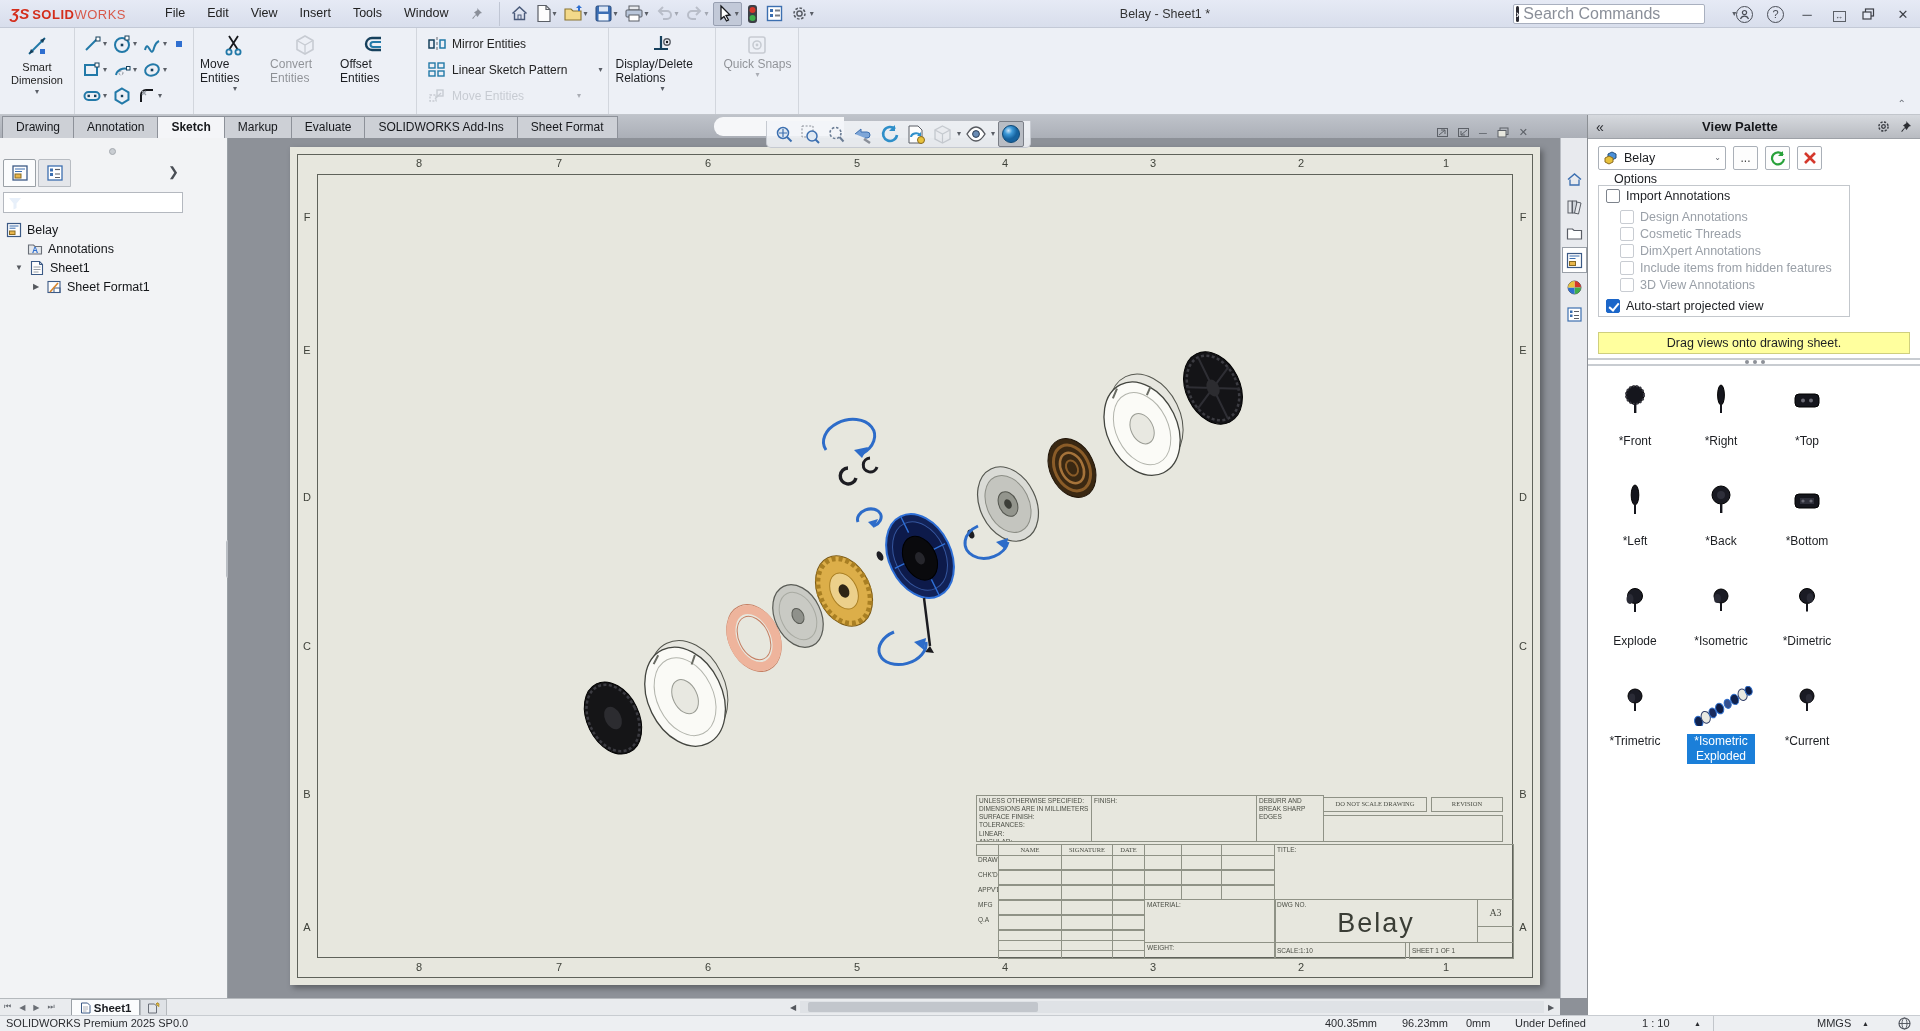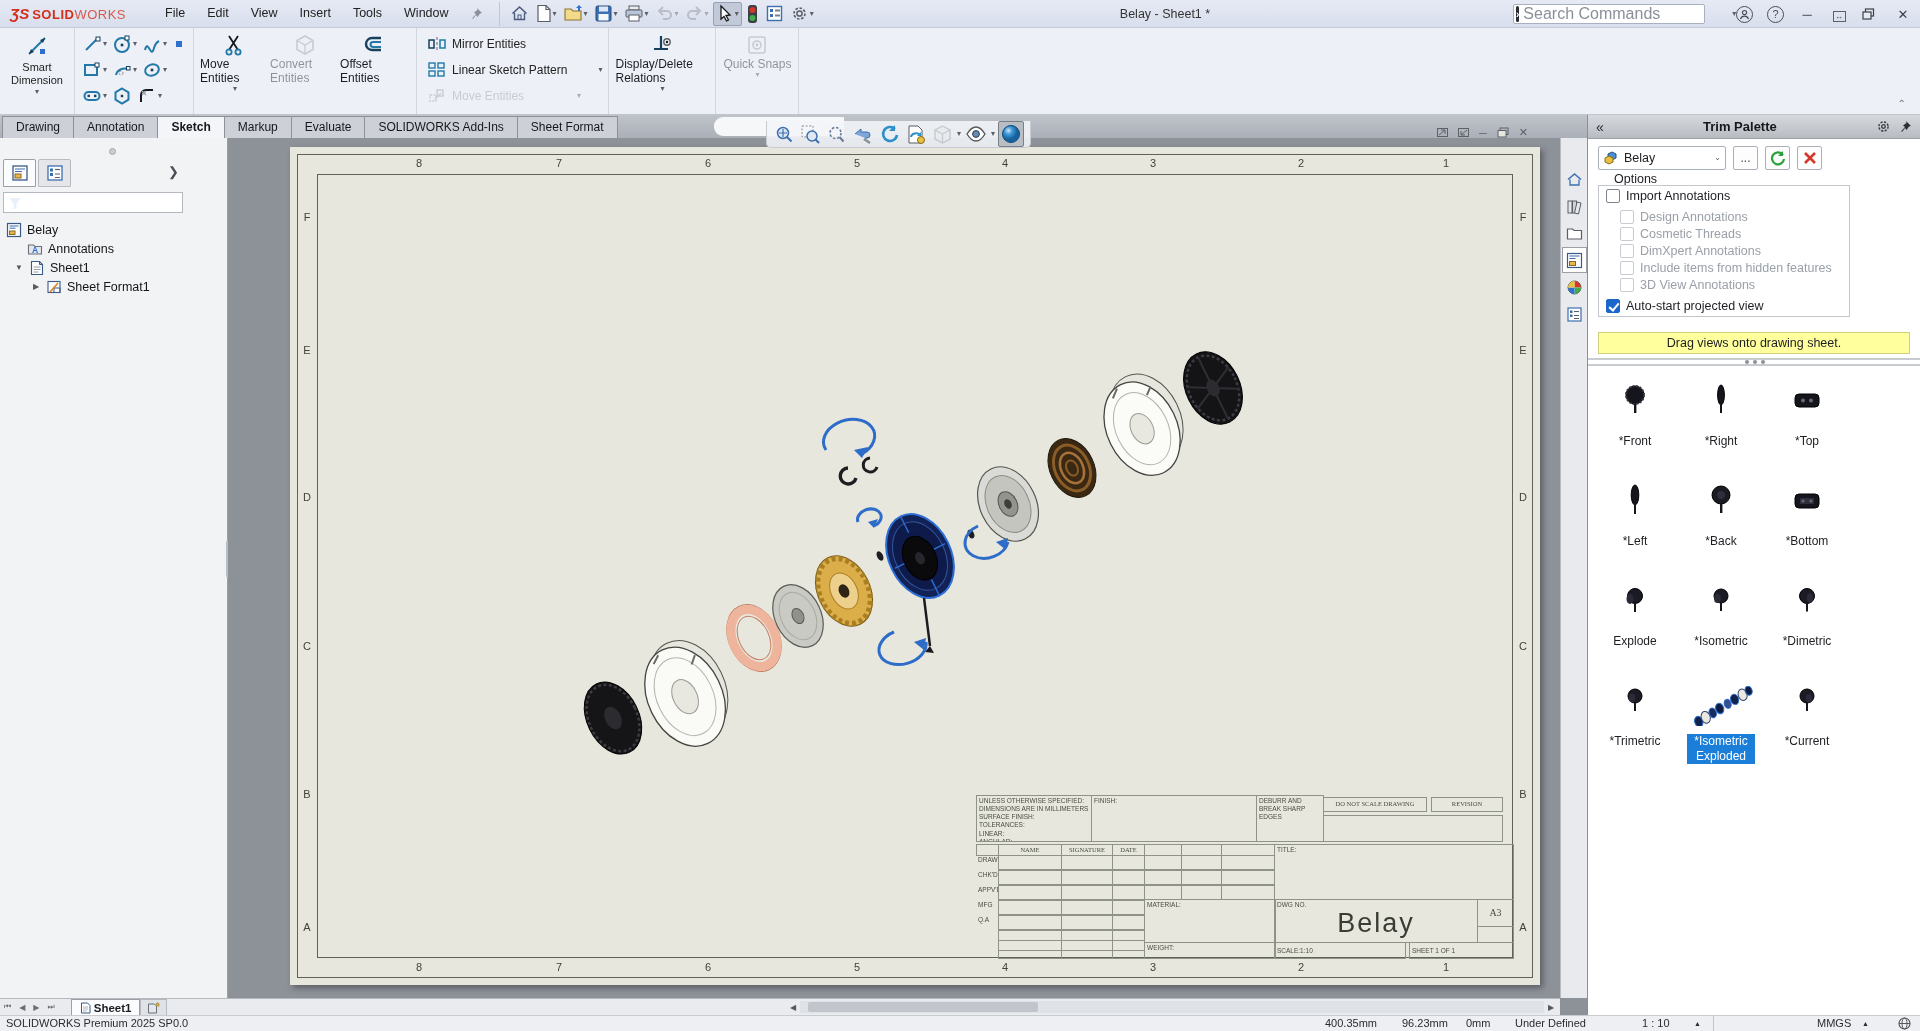--- a/index.html
+++ b/index.html
@@ -845,21 +845,21 @@
         <path d="M8 5.5h5" stroke="#5a5e66"></path>
         <rect x="4" y="8.5" width="2.5" height="2.5" fill="#3c6fb0"></rect>
         <path d="M8 9.5h5M8 12.5h5" stroke="#5a5e66"></path>
       </svg>
     </span>
 </div>
 
 <div id="taskpane">
   <div id="tp-header">
     <span style="font-size:14px;color:#2c2e33">«</span>
-    <span class="ttl">Trim Palette</span>
+    <span class="ttl">View Palette</span>
     <svg width="15" height="15" viewBox="0 0 15 15" style="margin-right:8px">
         <circle cx="7.5" cy="7.5" r="4.6" fill="none" stroke="#3c3f46" stroke-width="1.5" stroke-dasharray="2.2 1.4"></circle>
         <circle cx="7.5" cy="7.5" r="1.8" fill="none" stroke="#3c3f46" stroke-width="1.3"></circle>
       </svg>
     <svg width="13" height="13" viewBox="0 0 13 13">
         <path d="M7 1l5 5-2 .5L7.5 10 6 8 3 12l-.8-.8L6 7 4 5.5 7.5 3z" fill="#2c2e33"></path>
       </svg>
   </div>
   <div id="combo-row">
     <div id="doc-combo">

